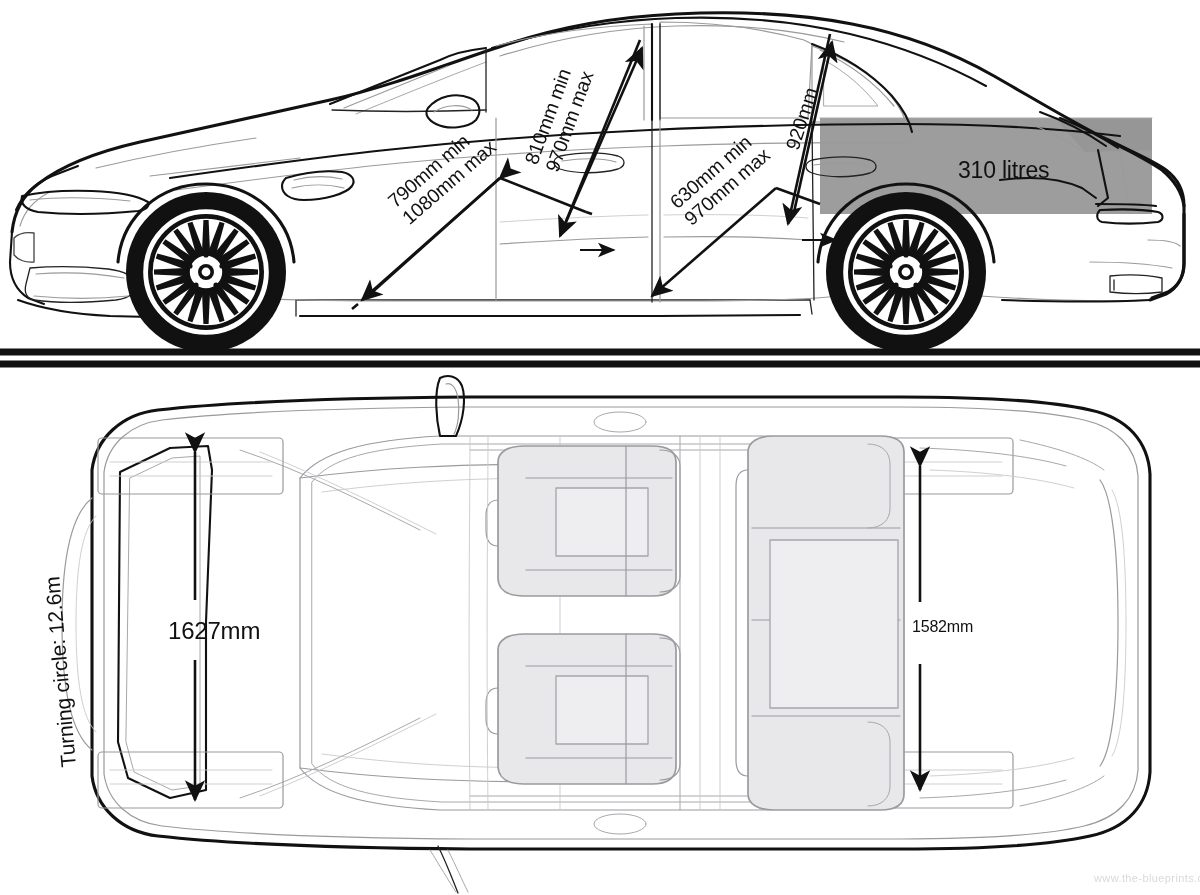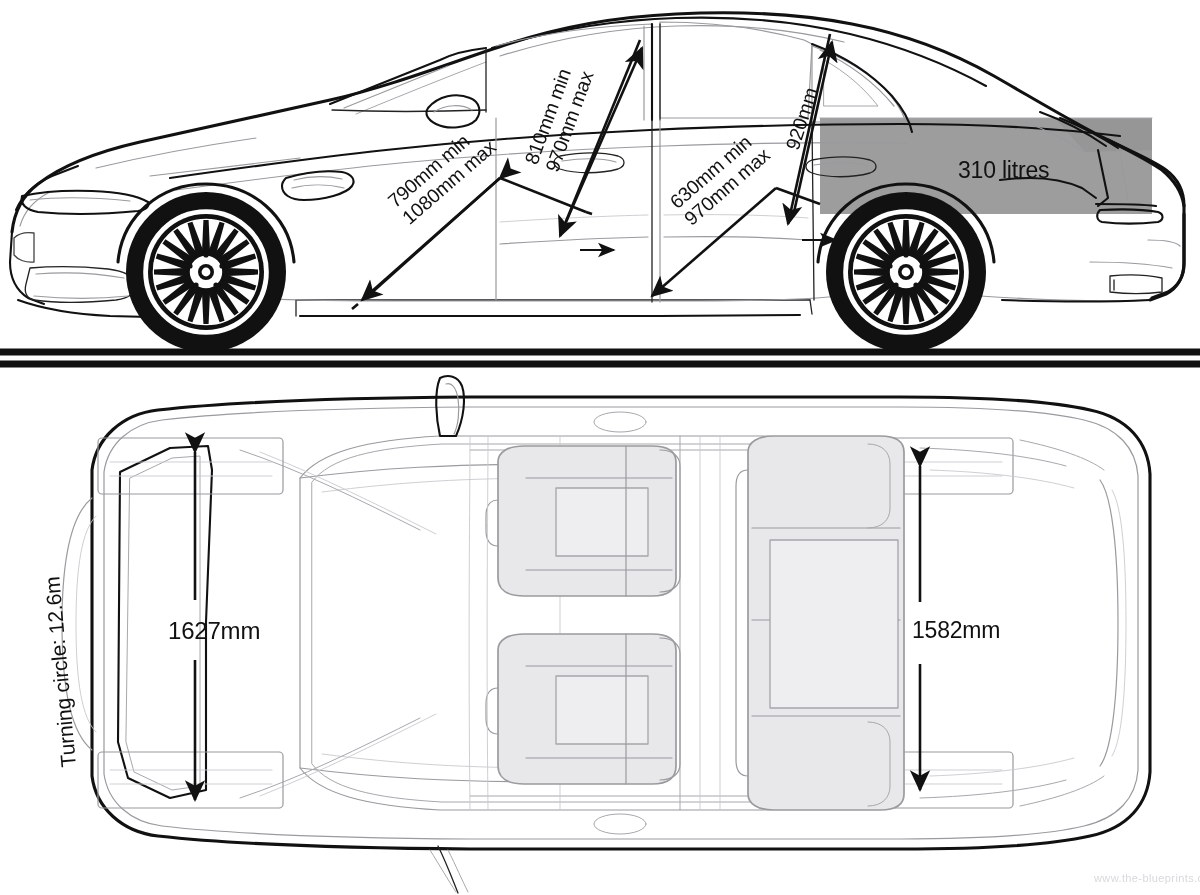--- a/index.html
+++ b/index.html
@@ -443,21 +443,21 @@
     <div class="dim-label two-line" style="position:relative; font-size:19.5px;">630mm min</div>
     <div class="dim-label two-line" style="position:relative; font-size:19.5px;">970mm max</div>
   </div>
 
   <div style="position:absolute; left:782px; top:146px; transform:rotate(-72deg); transform-origin:left top;">
     <div class="dim-label" style="position:relative; font-size:19.5px;">920mm</div>
   </div>
 
   <div class="dim-label" style="left:155px; top:618px; font-size:24px;margin-left:13px;">1627mm</div>
 
-  <div class="dim-label" style="left:912px; top:618px; font-size:23px;">1582mm</div>
+  <div class="dim-label" style="left:912px; top:618px; font-size:16px;">1582mm</div>
 
   <div style="position:absolute; left:58px; top:768px; transform:rotate(-95deg); transform-origin:left top;">
     <div class="dim-label" style="position:relative; font-size:21px;">Turning circle: 12.6m</div>
   </div>
 
   <div class="wm" style="left:1094px; top:872px;">www.the-blueprints.com</div>
 
 </div>
 
 </body></html>

